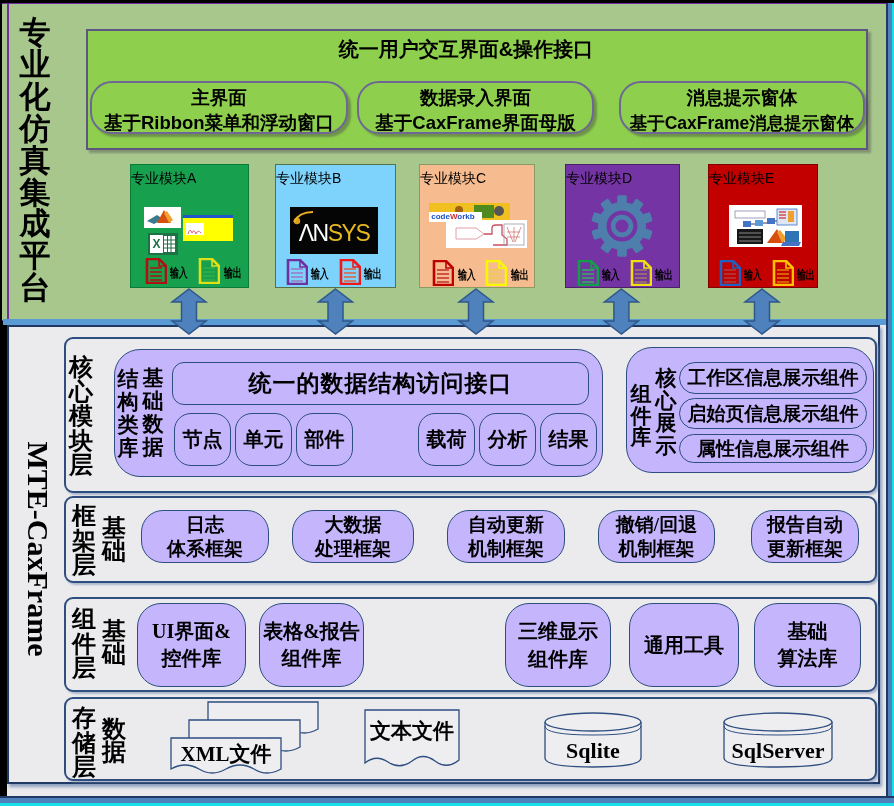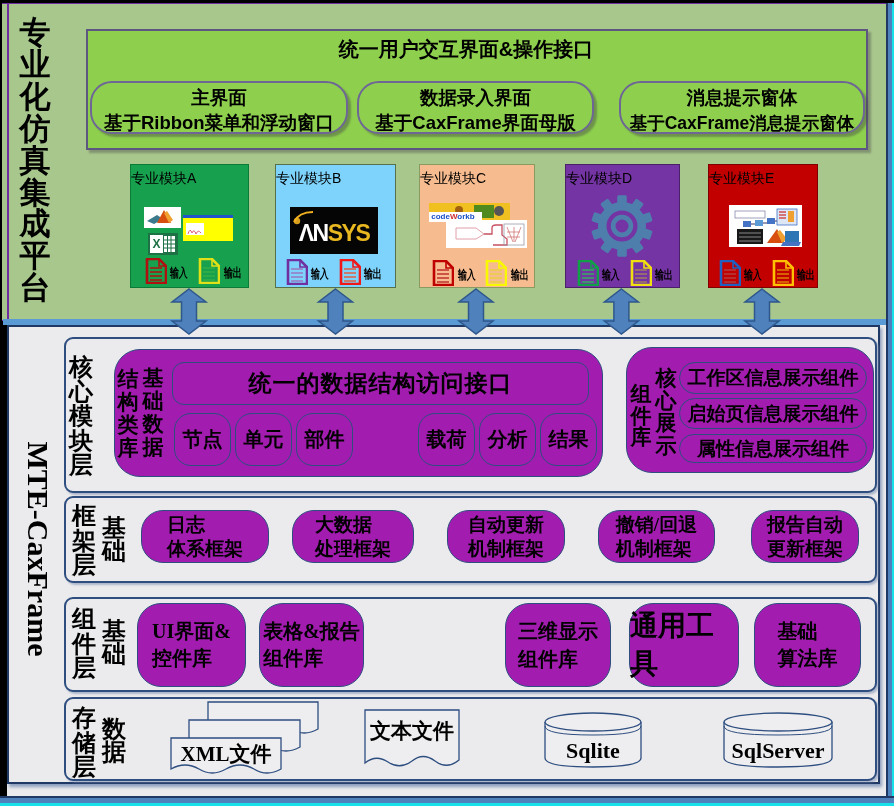--- a/index.html
+++ b/index.html
@@ -8,23 +8,23 @@
 .ser{font-family:"Liberation Serif",serif}
 .gbox{background:#8ed04e;border:2px solid #5c5680;}
 .sub{position:absolute;top:81px;height:47px;background:#8ed04e;border:2px solid #6e6796;
  border-radius:22px;box-shadow:3px 3px 2px rgba(70,70,70,.45);padding-top:2px;
  font-weight:bold;font-size:18.5px;line-height:25px;text-align:center;color:#000;}
 .mod{position:absolute;top:164px;height:122px;}
 .mlabel{position:absolute;top:5px;left:0;right:0;text-align:left;font-size:14px;color:#000}
 .io{position:absolute;font-weight:bold;font-size:12.5px;color:#000;letter-spacing:-.5px;white-space:nowrap;transform:scaleX(.72);transform-origin:0 50%}
 .rowbox{position:absolute;left:64px;width:809px;border:2px solid #2e4e80;border-radius:9px;background:#ebebed;box-shadow:2px 2px 2px rgba(110,130,170,.5)}
 .rlab{position:absolute;font-family:"Liberation Serif",serif;font-weight:bold;color:#000;text-align:center}
-.sbx{position:absolute;border:1.5px solid #2e4e80;background:#a21caf;color:#000;
+.sbx{position:absolute;border:1.5px solid #2e4e80;background:#c4b5fd;color:#000;
  font-family:"Liberation Serif",serif;font-weight:bold;display:flex;align-items:center;
- justify-content:center;text-align:left}
+ justify-content:center;text-align:center}
 </style></head>
 <body>
 <div id="page">
 
 <div class="abs" style="left:2px;top:3px;width:885px;height:316px;background:#a8c78c;border-top:1px solid #7030a0;border-bottom:1px solid #7030a0;border-right:1px solid #7030a0"></div>
 <div class="abs" style="left:7px;top:4px;width:2px;height:315px;background:#7030a0"></div>
 
 <div class="abs" style="left:3px;top:319px;width:884px;height:6px;background:#5b9bd5"></div>
 
 <div class="abs" style="left:17px;top:17px;width:36px;font-weight:bold;font-size:31px;line-height:31.9px;text-align:center;color:#000">专<br>业<br>化<br>仿<br>真<br>集<br>成<br>平<br>台</div>
@@ -73,21 +73,21 @@
   <div class="io" style="left:93px;top:100px">输出</div>
 </div>
 
 <div class="mod" style="left:275px;width:119px;background:#7dd3fc;border:1px solid #56714a">
   <div class="mlabel">专业模块B</div>
   <div class="abs" style="left:14px;top:42px;width:88px;height:47px;background:#050505">
     <svg width="88" height="47">
           <path d="M4,15 Q9,5 23,5" stroke="#f0b020" stroke-width="2" fill="none"></path>
           <circle cx="7" cy="14" r="3.2" fill="#f0b020" opacity=".9"></circle>
         </svg>
-    <div class="abs" style="left:0;top:13px;width:88px;text-align:center;font-weight:bold;font-size:23px;letter-spacing:-1.5px"><span style="color:#fff">ΛN</span><span style="color:#e8b820">SYS</span></div>
+    <div class="abs" style="left:0;top:13px;width:88px;text-align:center;font-weight:normal;font-size:23px;letter-spacing:-1.5px"><span style="color:#fff">ΛN</span><span style="color:#e8b820">SYS</span></div>
   </div>
   <svg class="abs" style="left:10px;top:94px" width="22" height="26" viewBox="0 0 22 26">
     <path d="M2,1 h12 l7,7 v17 h-19 z" fill="none" stroke="#7030a0" stroke-width="2.6"></path>
     <path d="M14,1 v7 h7" fill="none" stroke="#7030a0" stroke-width="1.6"></path>
     <path d="M5,10 h12 M5,14 h12 M5,18 h12 M5,22 h12" stroke="#9a78c0" stroke-width="1.6"></path>
   </svg>
   <div class="io" style="left:35px;top:101px">输入</div>
   <svg class="abs" style="left:63px;top:94px" width="22" height="26" viewBox="0 0 22 26">
     <path d="M2,1 h12 l7,7 v17 h-19 z" fill="none" stroke="#f01818" stroke-width="2.6"></path>
     <path d="M14,1 v7 h7" fill="none" stroke="#f01818" stroke-width="1.6"></path>
@@ -239,21 +239,21 @@
 <div class="sbx" style="left:292px;top:510px;width:120px;height:51px;border-radius:22px;font-size:19px;line-height:24px">大数据<br>处理框架</div>
 <div class="sbx" style="left:447px;top:510px;width:116px;height:51px;border-radius:22px;font-size:19px;line-height:24px">自动更新<br>机制框架</div>
 <div class="sbx" style="left:598px;top:510px;width:115px;height:51px;border-radius:22px;font-size:19px;line-height:24px">撤销/回退<br>机制框架</div>
 <div class="sbx" style="left:751px;top:510px;width:106px;height:51px;border-radius:22px;font-size:19px;line-height:24px">报告自动<br>更新框架</div>
 
 <div class="rlab" style="left:70px;top:607px;width:28px;font-size:24px;line-height:24.5px">组<br>件<br>层</div>
 <div class="rlab" style="left:101px;top:620px;width:26px;font-size:24px;line-height:23px">基<br>础</div>
 <div class="sbx" style="left:137px;top:603px;width:107px;height:82px;border-radius:24px;font-size:20px;line-height:27px">UI界面&amp;<br>控件库</div>
 <div class="sbx" style="left:259px;top:603px;width:103px;height:82px;border-radius:24px;font-size:20px;line-height:27px">表格&amp;报告<br>组件库</div>
 <div class="sbx" style="left:505px;top:603px;width:104px;height:82px;border-radius:24px;font-size:20px;line-height:28px">三维显示<br>组件库</div>
-<div class="sbx" style="left:629px;top:603px;width:108px;height:82px;border-radius:24px;font-size:28px">通用工具</div>
+<div class="sbx" style="left:629px;top:603px;width:108px;height:82px;border-radius:24px;font-size:20px">通用工具</div>
 <div class="sbx" style="left:754px;top:603px;width:105px;height:82px;border-radius:24px;font-size:20px;line-height:27px">基础<br>算法库</div>
 
 <div class="rlab" style="left:70px;top:706px;width:28px;font-size:24px;line-height:24.5px">存<br>储<br>层</div>
 <div class="rlab" style="left:101px;top:718px;width:26px;font-size:24px;line-height:23px">数<br>据</div>
 
 <svg class="abs" style="left:165px;top:700px" width="160" height="80" viewBox="0 0 160 80">
   <g fill="#eeeef0" stroke="#2e4e80" stroke-width="1.3">
     <path d="M43,2 h110 v27 q-14,8 -27,0 q-14,-8 -28,0 q-14,8 -27,0 q-14,-8 -28,0 z"></path>
     <path d="M24,20 h111 v27 q-14,8 -28,0 q-14,-8 -28,0 q-14,8 -27,0 q-14,-8 -28,0 z"></path>
     <path d="M6,38 h110 v31 q-14,8 -27,0 q-14,-8 -28,0 q-14,8 -27,0 q-14,-8 -28,0 z"></path>

